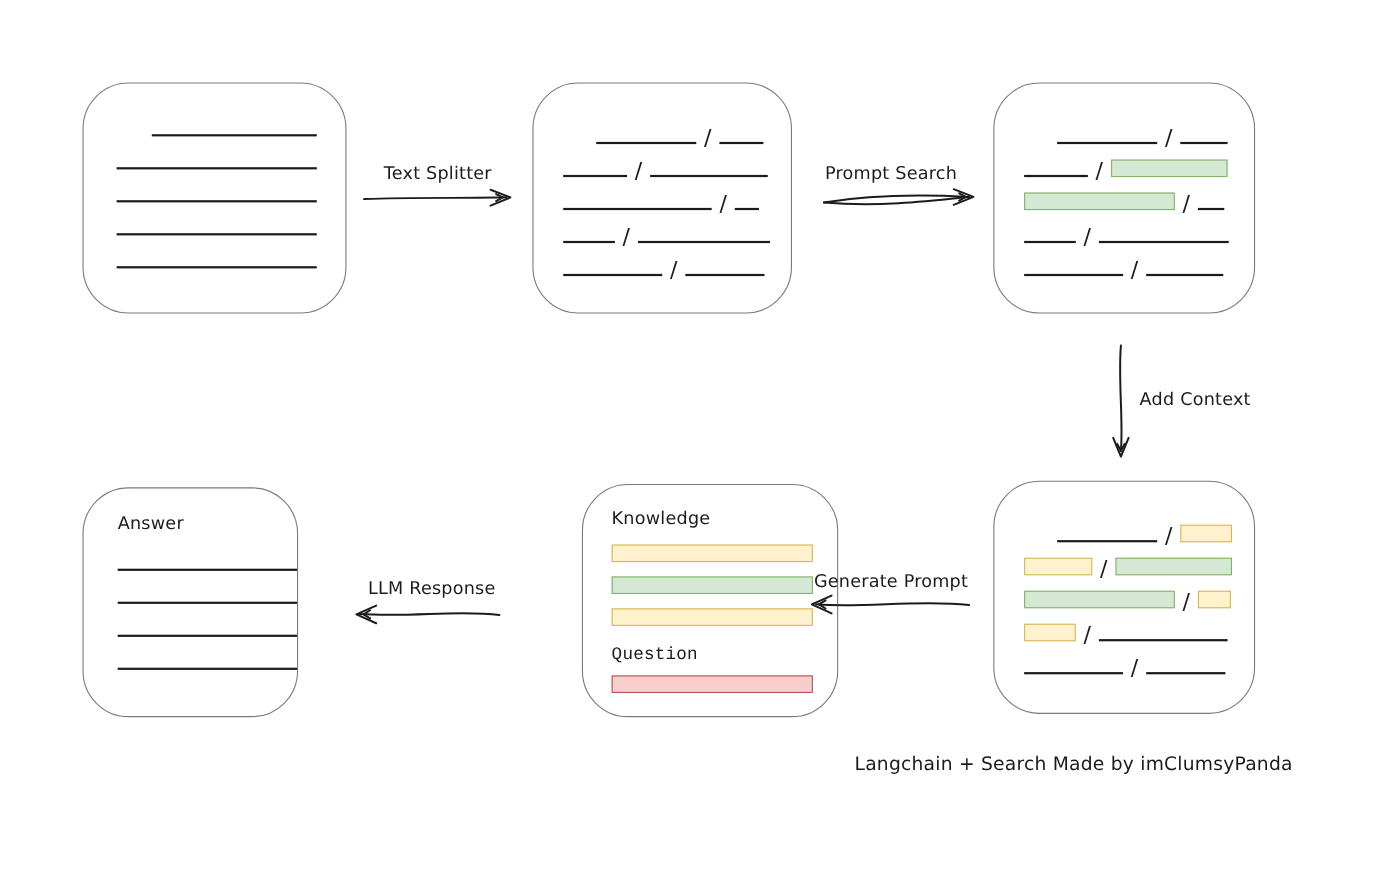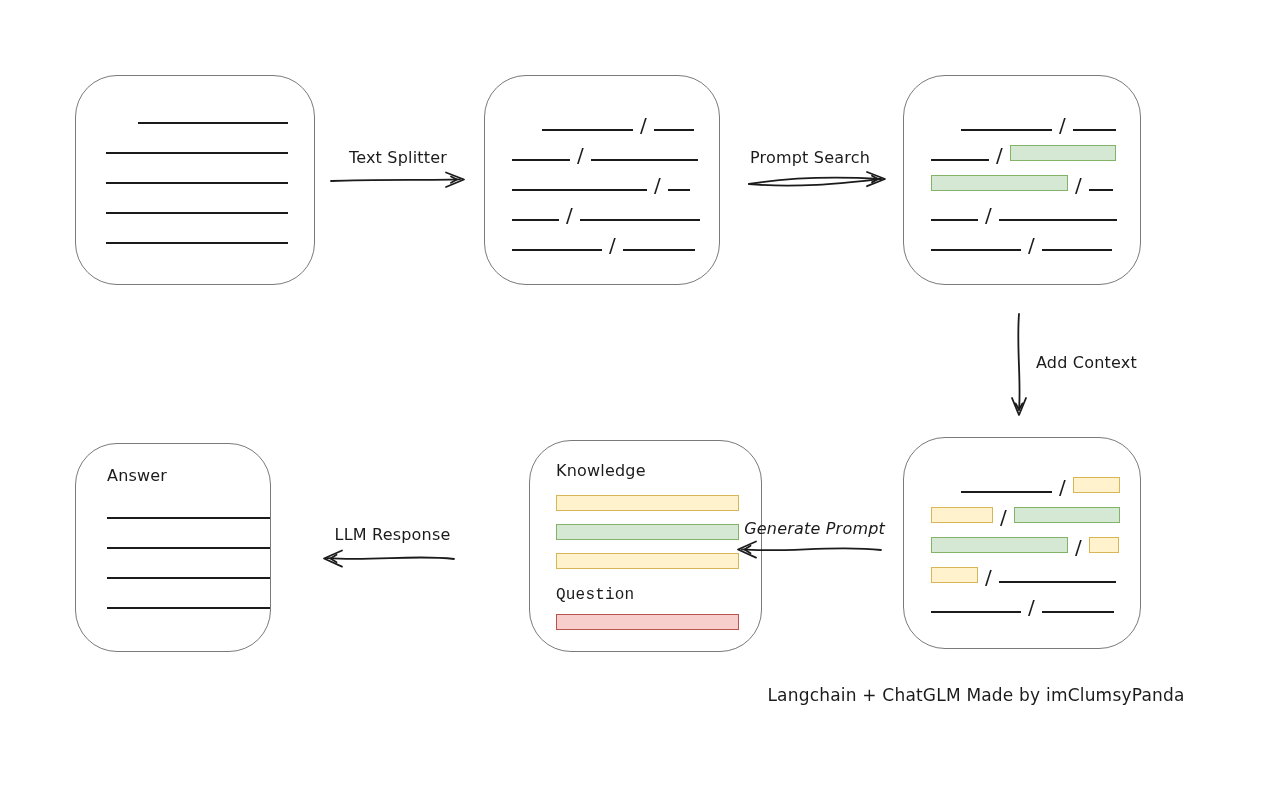--- a/index.html
+++ b/index.html
@@ -189,24 +189,24 @@
           <div class="row">
             <div class="seg-line" style="width: 180px;"></div>
           </div>
         </div>
     </div>
   </div>
 
   <div class="arrow-label" style="left:333px;top:148px;width:130px;text-align:center;">Text Splitter</div>
   <div class="arrow-label" style="left:745px;top:148px;width:130px;text-align:center;">Prompt Search</div>
   <div class="arrow-label" style="left:1036px;top:353px;text-align:center;">Add Context</div>
-  <div class="arrow-label" style="left:735px;top:519px;width:150px;text-align:right;font-style:italic;">Generate Prompt</div>
+  <div class="arrow-label" style="left:735px;top:519px;width:150px;text-align:center;">Generate Prompt</div>
   <div class="arrow-label" style="left:325px;top:525px;width:135px;text-align:center;">LLM Response</div>
 
-  <div class="caption">Langchain + ChatGLM Made by imClumsyPanda</div>
+  <div class="caption">Langchain + Search Made by imClumsyPanda</div>
 
   <svg class="arrows" width="1262" height="792" viewBox="0 0 1262 792" fill="none" stroke="#1b1b1b" stroke-width="1.8" stroke-linecap="round" stroke-linejoin="round">
     <g>
       <path d="M331,181 C375,179.2 425,180.4 460,179.4"></path>
       <path d="M446,172.5 L464,179.5 L446,187"></path>
       <path d="M451,176.5 L457,179.5 L451,182.8"></path>
     </g>
     <g>
       <path d="M749,184 C795,176.5 845,177 881,179"></path>
       <path d="M749,184 C800,188.5 848,182.5 881,179"></path>

